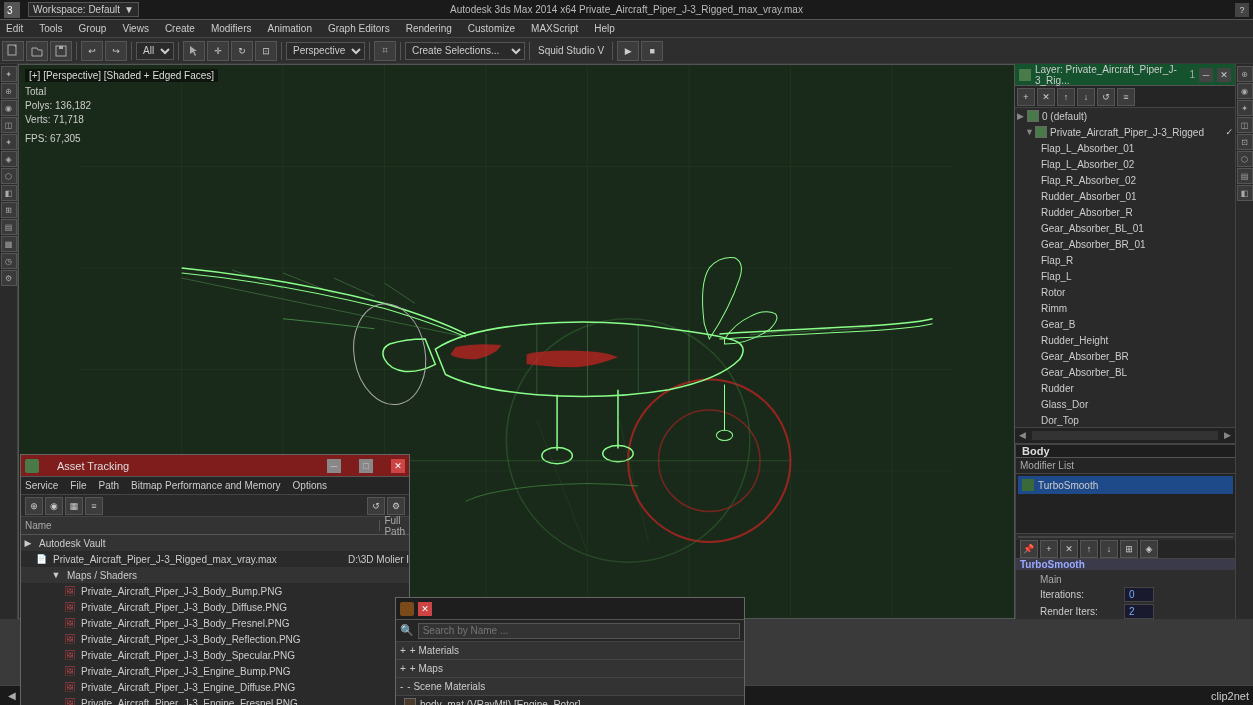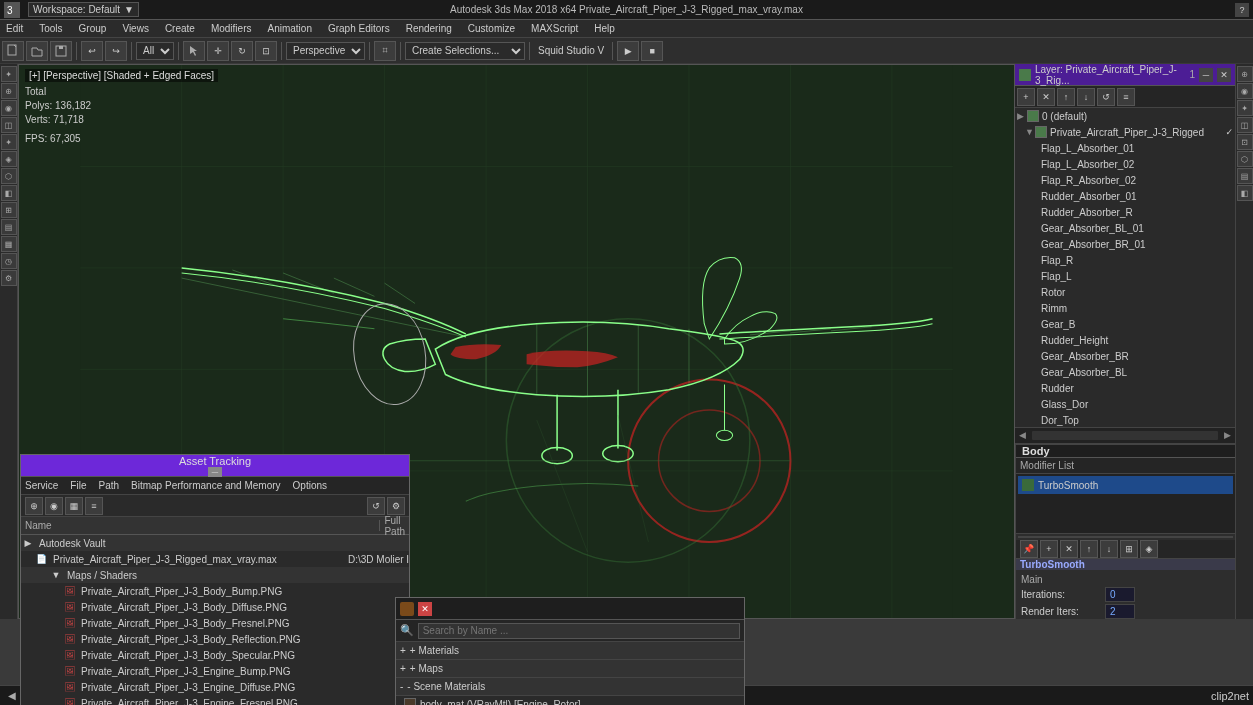--- a/index.html
+++ b/index.html
@@ -77,21 +77,21 @@
     }
     #viewport-fps {
       position: absolute; top: 68px; left: 6px; color: #ccc; font-size: 10px;
     }
 
     
     #aircraft-view {
       position: absolute; top: 0; left: 0; width: 100%; height: 100%;
     }
     #layers-header {
-      height: 22px; background: #4c1d95; display: flex; align-items: center;
+      height: 22px; background: #14532d; display: flex; align-items: center;
       padding: 0 4px; border-bottom: 1px solid #555; gap: 4px;
     }
     #layers-header .layer-title { font-size: 10px; color: #ccc; flex: 1; }
     #layers-header .layer-num { font-size: 10px; color: #aaa; }
     .layer-win-btn { width: 14px; height: 14px; font-size: 9px; display: flex; align-items: center; justify-content: center; cursor: pointer; background: #444; color: #ccc; }
 
     #layers-toolbar {
       height: 22px; background: #252525; display: flex; align-items: center;
       padding: 0 2px; gap: 2px; border-bottom: 1px solid #444;
     }
@@ -120,22 +120,22 @@
     }
     .bottom-val { font-size: 10px; color: #aaa; padding: 0 4px; }
 
     
     #asset-panel {
       position: absolute; left: 20px; top: 390px; width: 390px; height: 310px;
       background: #2a2a2a; border: 1px solid #666; z-index: 10;
       display: flex; flex-direction: column;
     }
     #asset-titlebar {
-      height: 22px; background: #6d28d9; display: flex; align-items: center;
-      padding: 0 4px; border-bottom: 1px solid #555; gap: 0; cursor: move; flex-direction: column;
+      height: 22px; background: #7f1d1d; display: flex; align-items: center;
+      padding: 0 4px; border-bottom: 1px solid #555; gap: 18px; cursor: move;
     }
     .panel-icon { width: 14px; height: 14px; background: #4a7a4a; display: inline-block; border-radius: 2px; }
     .panel-title { font-size: 11px; color: #ddd; flex: 1; }
     .panel-win-btn { width: 14px; height: 14px; font-size: 9px; display: flex; align-items: center; justify-content: center; cursor: pointer; }
     .panel-win-btn.min { background: #888; }
     .panel-win-btn.max { background: #888; }
     .panel-win-btn.close { background: #c44; color: #fff; }
 
     #asset-menu {
       height: 18px; background: #252525; display: flex; align-items: center;
@@ -228,21 +228,21 @@
       height: 60px; background: #222; border-bottom: 1px solid #444;
       display: flex; align-items: center; justify-content: center; color: #555; font-size: 10px;
     }
 
     #modifier-toolbar {
       height: 22px; background: #252525; display: flex; align-items: center;
       padding: 0 4px; gap: 2px; border-bottom: 1px solid #444;
     }
 
     .mod-section {
-      padding: 4px 5px; border-bottom: 1px solid #333;
+      padding: 4px 24px; border-bottom: 1px solid #333;
     }
     .mod-section-title { font-size: 10px; color: #aaa; margin-bottom: 2px; }
     .mod-row { display: flex; align-items: center; gap: 4px; margin-bottom: 2px; }
     .mod-label { font-size: 10px; color: #ccc; width: 80px; }
     .mod-value { font-size: 10px; color: #7af; background: #1a1a2e; border: 1px solid #444; padding: 1px 4px; min-width: 30px; }
 
     
     #right-icons {
       width: 18px; background: #2a2a2a; border-left: 1px solid #444;
       display: flex; flex-direction: column; align-items: center; padding: 2px 0; gap: 1px;
@@ -265,21 +265,21 @@
   <span class="app-icon">
     <svg width="16" height="16" viewBox="0 0 16 16">
         <rect width="16" height="16" fill="#555"></rect>
         <text x="3" y="12" font-size="10" fill="#fff">3</text>
       </svg>
   </span>
   <div class="workspace-selector">
     <span>Workspace: Default</span>
     <span>▼</span>
   </div>
-  <div class="title-bar">Autodesk 3ds Max 2018 x64  Private_Aircraft_Piper_J-3_Rigged_max_vray.max</div>
+  <div class="title-bar">Autodesk 3ds Max 2014 x64  Private_Aircraft_Piper_J-3_Rigged_max_vray.max</div>
   <div class="win-controls">
     <div class="win-btn">?</div>
   </div>
 </div>
 
 <div id="menu-row">
   <span>Edit</span>
   <span>Tools</span>
   <span>Group</span>
   <span>Views</span>

